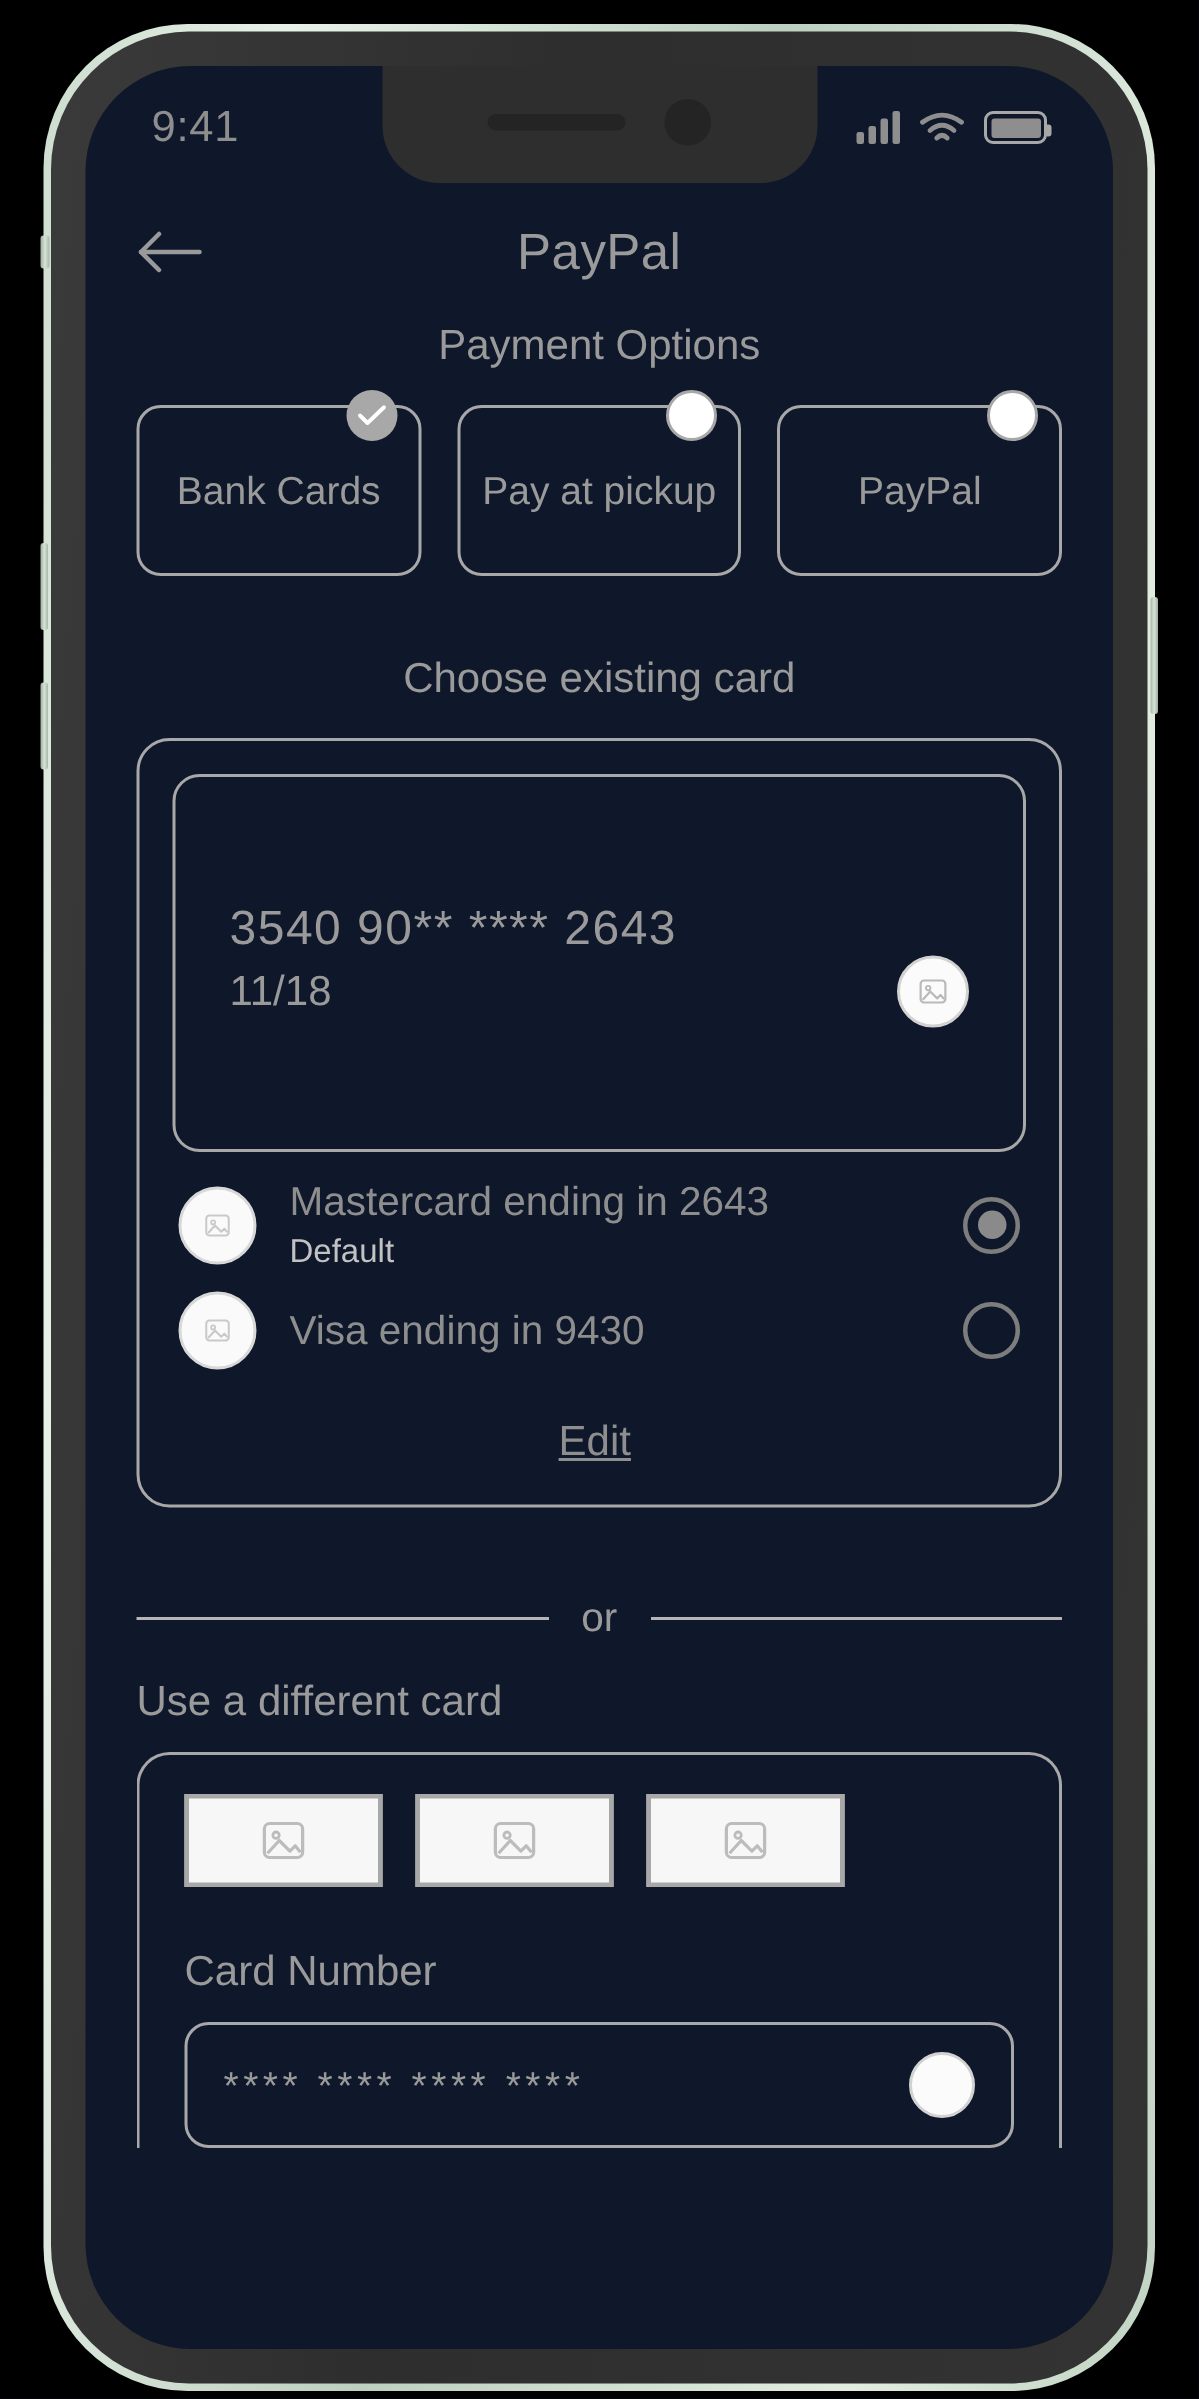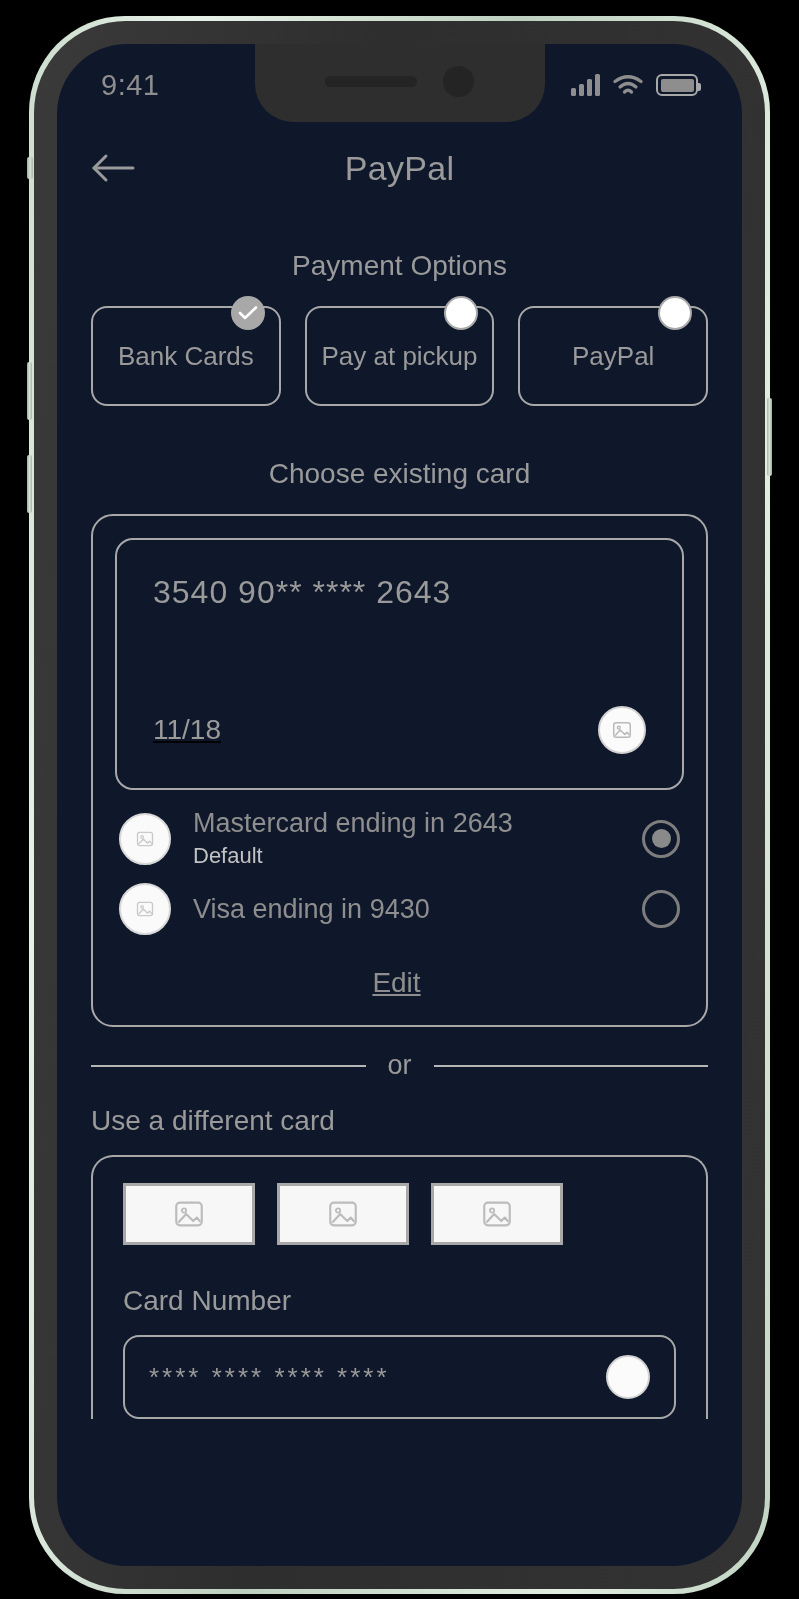--- a/index.html
+++ b/index.html
@@ -92,49 +92,49 @@
   .nav-bar {
     position: relative; height: 92px; margin-top: 78px;
     display: flex; align-items: center;
   }
   .back-arrow { position: absolute; left: 32px; width: 48px; height: 34px; }
   .nav-title {
     width: 100%; text-align: center; font-size: 34px; color: #9a9a9a; letter-spacing: .3px;
   }
 
   .section-title {
-    text-align: center; font-size: 28px; color: #9a9a9a; margin-top: 36px;
+    text-align: center; font-size: 28px; color: #9a9a9a; 
   }
 
   
   .options-row {
     display: flex; justify-content: center; gap: 24px; margin-top: 24px; padding: 0 34px;
   }
   .option-card {
-    position: relative; flex: 1; height: 100px;
+    position: relative; flex: 1; height: 114px;
     border: 2px solid #a8a8a8; border-radius: 16px;
     display: flex; align-items: center; justify-content: center;
   }
   .option-label { font-size: 26px; color: #9a9a9a; white-space: nowrap; }
   .opt-badge { position: absolute; top: -12px; right: 14px; width: 34px; height: 34px; border-radius: 50%; }
   .opt-badge.empty { border: 2px solid #a8a8a8; background: #fff; }
   .opt-badge.checked { background: #a8a8a8; display: flex; align-items: center; justify-content: center; }
 
   
   .panel {
     margin: 24px 34px 0 34px;
     border: 2px solid #a8a8a8; border-radius: 22px; padding: 22px;
   }
   .credit-card {
     border: 2px solid #a8a8a8; border-radius: 18px;
     height: 252px; padding: 34px 36px;
-    display: flex; flex-direction: column; justify-content: space-between;
+    display: flex; flex-direction: column; justify-content: center;
   }
   .cc-number { font-size: 32px; color: #9a9a9a; letter-spacing: 1px; }
-  .cc-bottom { display: flex; align-items: center; justify-content: space-between; text-decoration: underline; }
+  .cc-bottom { display: flex; align-items: center; justify-content: space-between; }
   .cc-exp { font-size: 28px; color: #9a9a9a; }
   .cc-logo {
     width: 48px; height: 48px; border-radius: 50%; border: 2px solid #d2d2d2;
     background: #fbfbfb; display: flex; align-items: center; justify-content: center;
   }
 
   .card-row { display: flex; align-items: center; padding: 18px 4px 6px 4px; }
   .card-row.second { padding-top: 8px; }
   .row-icon {
     width: 52px; height: 52px; border-radius: 50%; border: 2px solid #d8d8d8;
@@ -147,21 +147,21 @@
   .radio { width: 38px; height: 38px; border-radius: 50%; border: 3px solid #7d7d7d; flex: none;
            display: flex; align-items: center; justify-content: center; }
   .radio .dot { width: 19px; height: 19px; border-radius: 50%; background: #8a8a8a; }
 
   .edit-link-wrap { text-align: center; padding: 26px 6px 4px 0; }
   .edit-link { font-size: 28px; color: #8e8e8e; text-decoration: underline; }
 
   
   .or-divider {
     display: flex; align-items: center; gap: 22px;
-    margin: 23px 34px 0 34px;
+    margin: 58px 34px 0 34px;
   }
   .or-divider .line { flex: 1; height: 2px; background: #b5b5b5; }
   .or-divider .or-text { font-size: 27px; color: #9a9a9a; }
 
   .subhead { font-size: 28px; color: #9a9a9a; margin: 24px 0 0 34px; }
 
   .new-card-panel {
     margin: 18px 34px 0 34px;
     border: 2px solid #a8a8a8; border-radius: 22px 22px 0 0;
     border-bottom: none;

